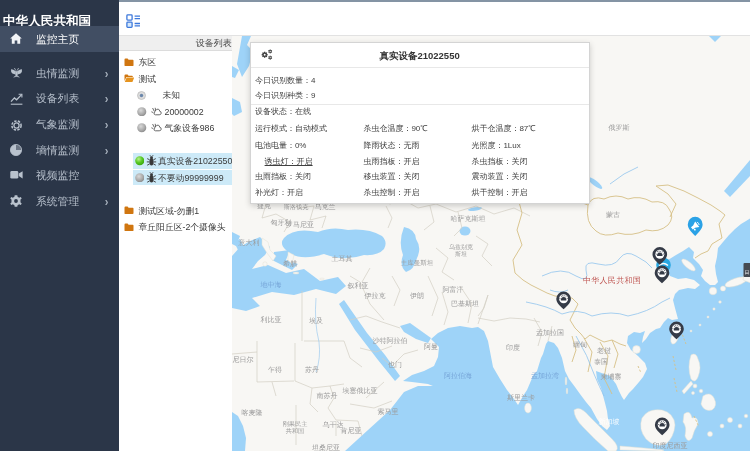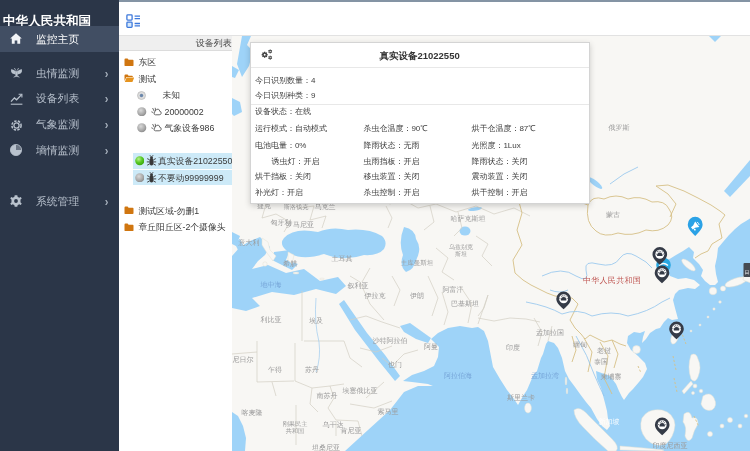--- a/index.html
+++ b/index.html
@@ -74,20 +74,27 @@
       <span class="ar">›</span>
   </div>
   <div class="mi" style="top:136.9px;">
     <svg width="12" height="12" viewBox="0 0 12 12">
         <circle cx="6" cy="6" r="5.6" fill="#b9c2cd"></circle>
         <path d="M6 6 L6 0.4 A5.6 5.6 0 0 1 11.6 6 Z" fill="#2b3648" opacity="0.55"></path>
         <circle cx="6" cy="6" r="5.6" fill="none" stroke="#b9c2cd" stroke-width="0.8"></circle>
       </svg>
     <span class="t">墒情监测</span>
       <span class="ar">›</span>
+  </div>
+  <div class="mi" style="top:162.5px;">
+    <svg width="13" height="10" viewBox="0 0 13 10">
+        <rect x="0.3" y="1" width="8" height="7.6" rx="1.4" fill="#b9c2cd"></rect>
+        <path d="M8.8 3.6 L12.6 1.2 L12.6 8.4 L8.8 6 Z" fill="#b9c2cd"></path>
+      </svg>
+    <span class="t">视频监控</span>
   </div>
   <div class="mi" style="top:188.1px;">
     <svg width="12" height="12" viewBox="0 0 12 12">
         <path fill="#b9c2cd" d="M6 0.2 L7.3 0.2 L7.7 1.9 A4.4 4.4 0 0 1 9.1 2.7 L10.8 2.1 L11.7 3.5 L10.4 4.8 A4.4 4.4 0 0 1 10.4 7.2 L11.7 8.5 L10.8 9.9 L9.1 9.3 A4.4 4.4 0 0 1 7.7 10.1 L7.3 11.8 L4.7 11.8 L4.3 10.1 A4.4 4.4 0 0 1 2.9 9.3 L1.2 9.9 L0.3 8.5 L1.6 7.2 A4.4 4.4 0 0 1 1.6 4.8 L0.3 3.5 L1.2 2.1 L2.9 2.7 A4.4 4.4 0 0 1 4.3 1.9 L4.7 0.2 Z M6 4.1 A1.9 1.9 0 1 0 6 7.9 A1.9 1.9 0 1 0 6 4.1 Z"></path>
       </svg>
     <span class="t">系统管理</span>
       <span class="ar">›</span>
   </div>
 </div>
 <div id="topbar">
@@ -458,22 +465,22 @@
   <div class="pl" style="left:4.3px; top:33.3px;">今日识别数量：4</div>
   <div class="pl" style="left:4.3px; top:48.5px;">今日识别种类：9</div>
   <div class="pp-div" style="top:61.2px;"></div>
   <div class="pl" style="left:4.3px; top:64.6px;">设备状态：在线</div>
   <div class="pl" style="left:4.3px; top:81.8px;">运行模式：自动模式</div>
   <div class="pl" style="left:112.8px; top:81.8px;">杀虫仓温度：90℃</div>
   <div class="pl" style="left:220.8px; top:81.8px;">烘干仓温度：87℃</div>
   <div class="pl" style="left:4.3px; top:98.2px;">电池电量：0%</div>
   <div class="pl" style="left:112.8px; top:98.2px;">降雨状态：无雨</div>
   <div class="pl" style="left:220.8px; top:98.2px;">光照度：1Lux</div>
-  <div class="pl" style="left:21px; top:114.5px;">诱虫灯：开启</div>
+  <div class="pl" style="left:14px; top:114.5px;text-decoration:underline;">诱虫灯：开启</div>
   <div class="pl" style="left:112.8px; top:114.5px;">虫雨挡板：开启</div>
-  <div class="pl" style="left:220.8px; top:114.5px;">降雨状态：关闭</div>
-  <div class="pl" style="left:4.3px; top:129.8px;">烘干挡板：关闭</div>
+  <div class="pl" style="left:220.8px; top:114.5px;">杀虫挡板：关闭</div>
+  <div class="pl" style="left:4.3px; top:129.8px;">虫雨挡板：关闭</div>
   <div class="pl" style="left:112.8px; top:129.8px;">移虫装置：关闭</div>
   <div class="pl" style="left:220.8px; top:129.8px;">震动装置：关闭</div>
   <div class="pl" style="left:4.3px; top:145.2px;">补光灯：开启</div>
   <div class="pl" style="left:112.8px; top:145.2px;">杀虫控制：开启</div>
   <div class="pl" style="left:220.8px; top:145.2px;">烘干控制：开启</div>
 </div>
 
 </body></html>

